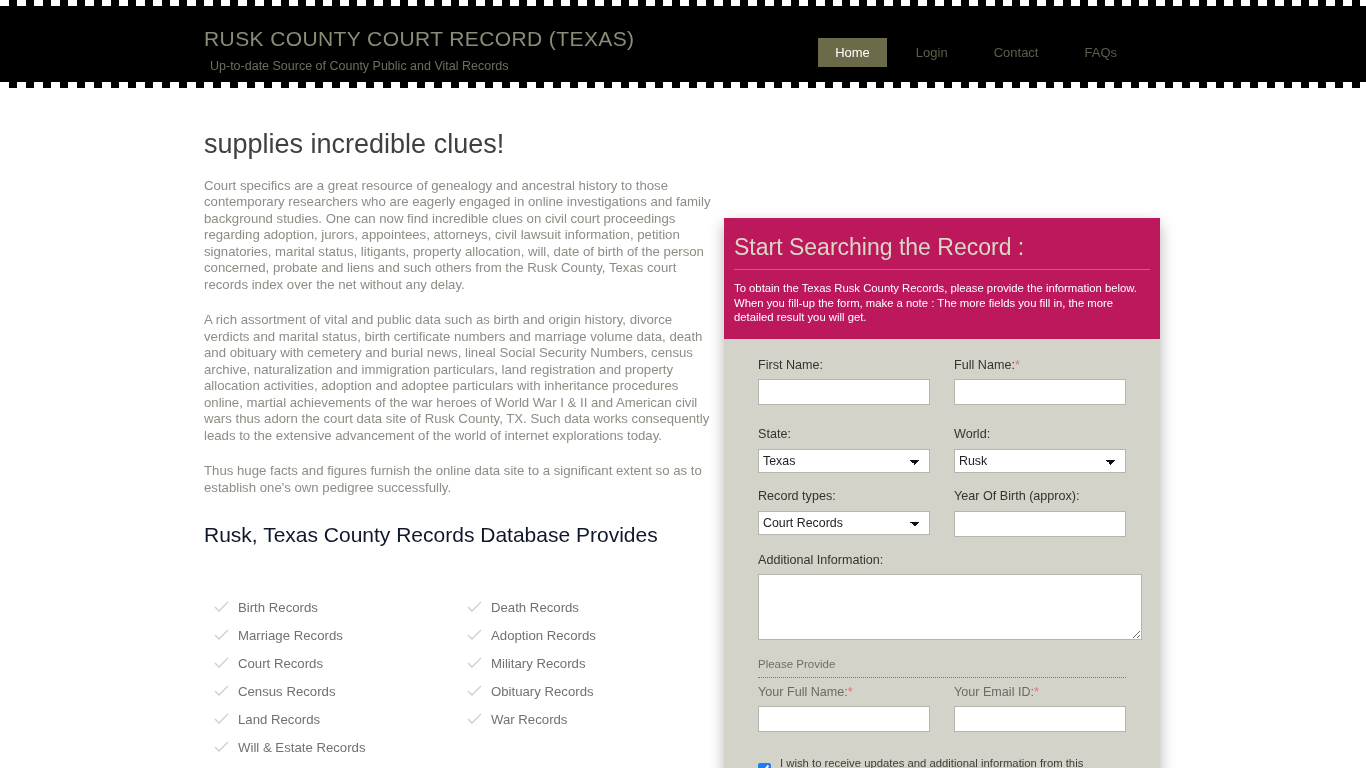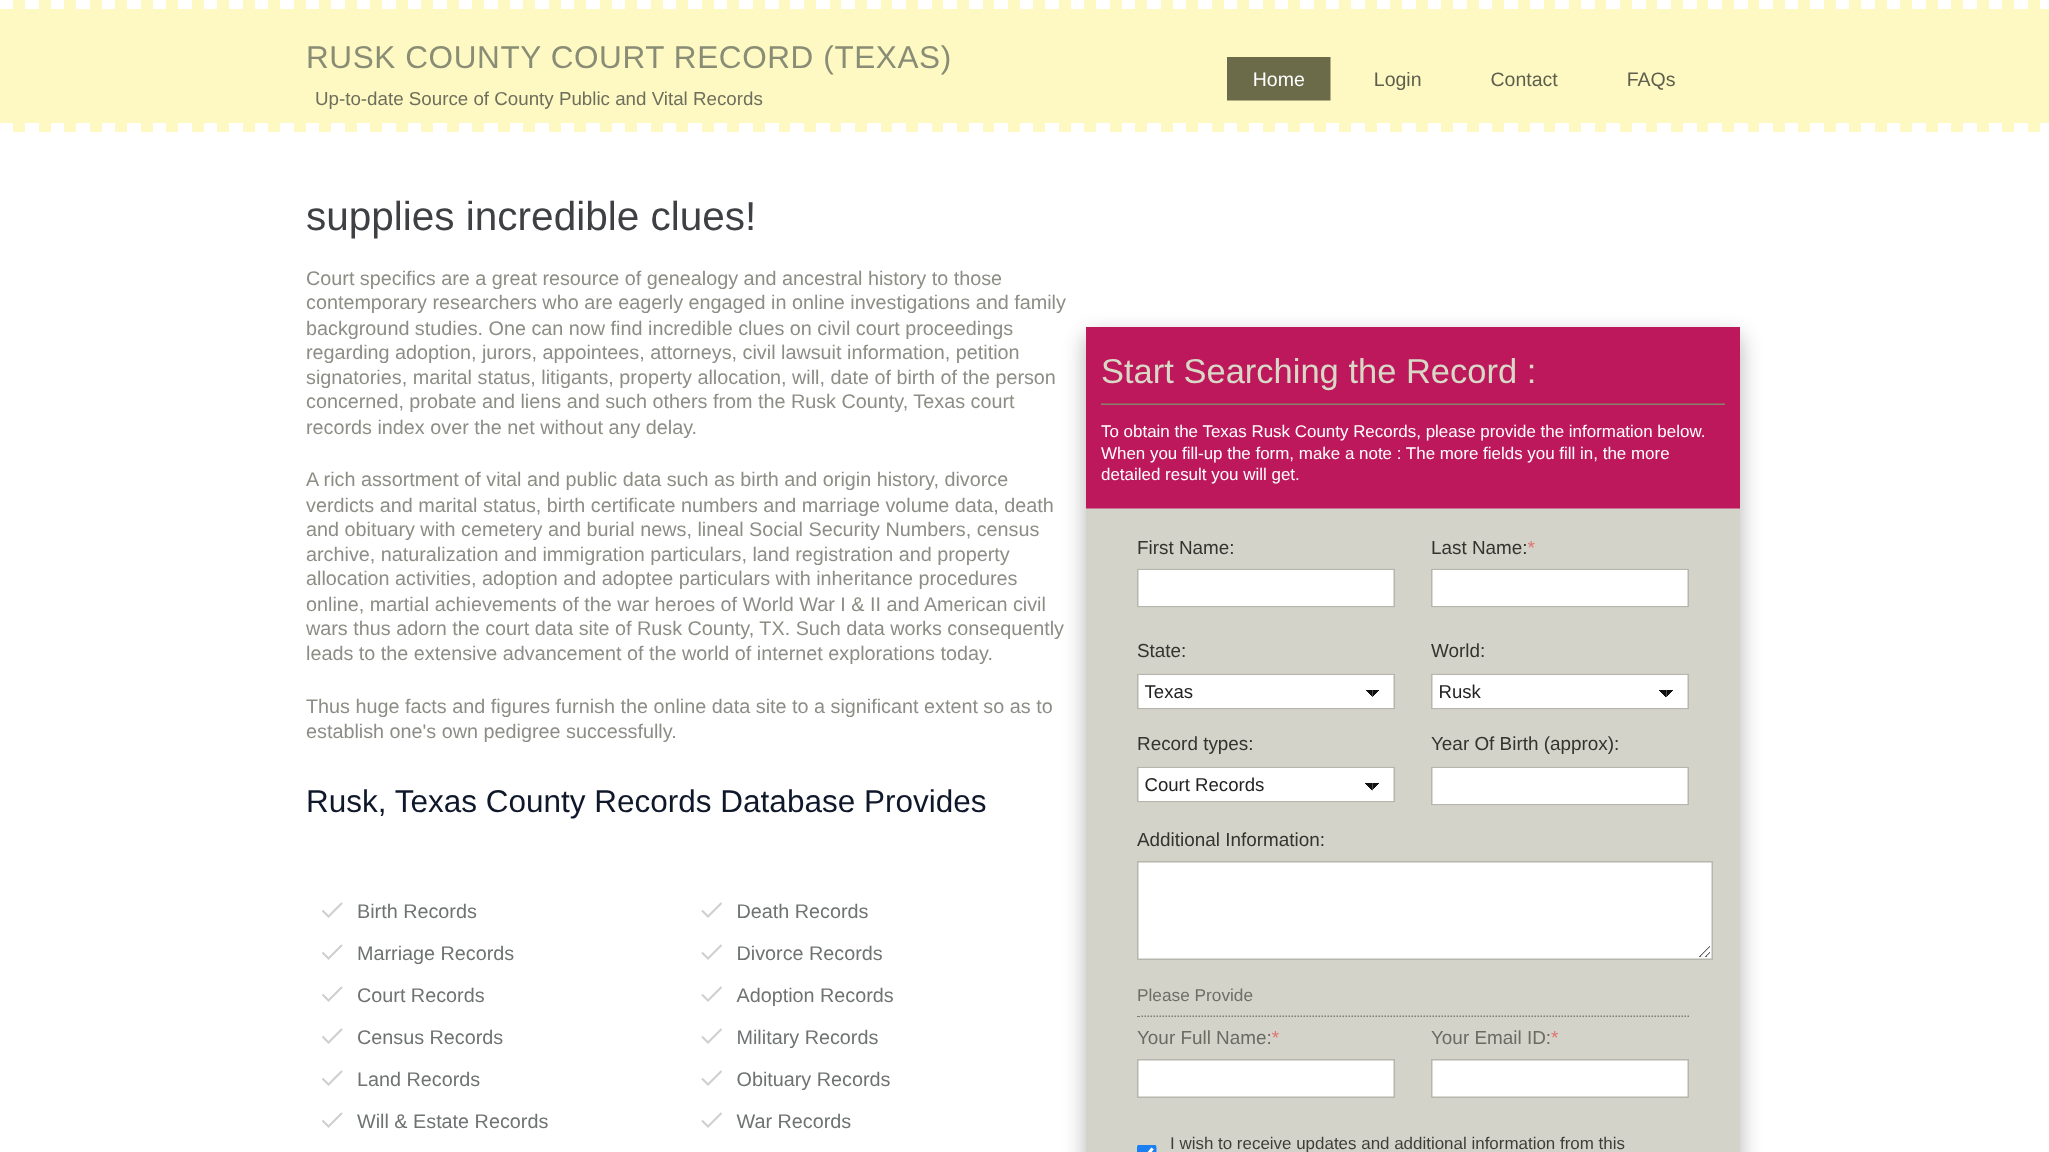--- a/index.html
+++ b/index.html
@@ -9,21 +9,21 @@
     background:#ffffff;
     font-family:"Liberation Sans", sans-serif;
     overflow:hidden;
   }
 
   
   .header-wrap{
     position:relative;
     width:1366px;
     height:88px;
-    background:#fef9c3;
+    background:#000000;
   }
   
   .perf{
     position:absolute;
     left:0; width:1366px; height:6px;
     background-image:
       repeating-linear-gradient(to right,
         #ffffff 0px, #ffffff 9px,
         rgba(255,255,255,0) 9px, rgba(255,255,255,0) 17px);
     pointer-events:none;
@@ -338,28 +338,20 @@
               </svg>
             </span>
           <span>Death Records</span>
         </div>
         <div class="rec-item">
           <span class="check">
               <svg width="15" height="15" viewBox="0 0 15 15">
                 <polyline points="1,7 5,11 14,2" fill="none" stroke="#cfcfcf" stroke-width="1.4"></polyline>
               </svg>
             </span>
-          <span>Divorce Records</span>
-        </div>
-        <div class="rec-item">
-          <span class="check">
-              <svg width="15" height="15" viewBox="0 0 15 15">
-                <polyline points="1,7 5,11 14,2" fill="none" stroke="#cfcfcf" stroke-width="1.4"></polyline>
-              </svg>
-            </span>
           <span>Adoption Records</span>
         </div>
         <div class="rec-item">
           <span class="check">
               <svg width="15" height="15" viewBox="0 0 15 15">
                 <polyline points="1,7 5,11 14,2" fill="none" stroke="#cfcfcf" stroke-width="1.4"></polyline>
               </svg>
             </span>
           <span>Military Records</span>
         </div>
@@ -390,21 +382,21 @@
     </div>
 
     <div class="panel-body">
 
       <div class="row">
         <div class="field">
           <label class="label">First Name:</label>
           <input class="txt" type="text" value="" style="">
         </div>
         <div class="field">
-          <label class="label"><span>Last Name:</span><span class="req">*</span></label>
+          <label class="label"><span>Full Name:</span><span class="req">*</span></label>
           <input class="txt" type="text" value="" style="">
         </div>
       </div>
 
       <div class="gap"></div>
 
       <div class="row">
         <div class="field">
           <label class="label">State:</label>
           <select class="sel">

